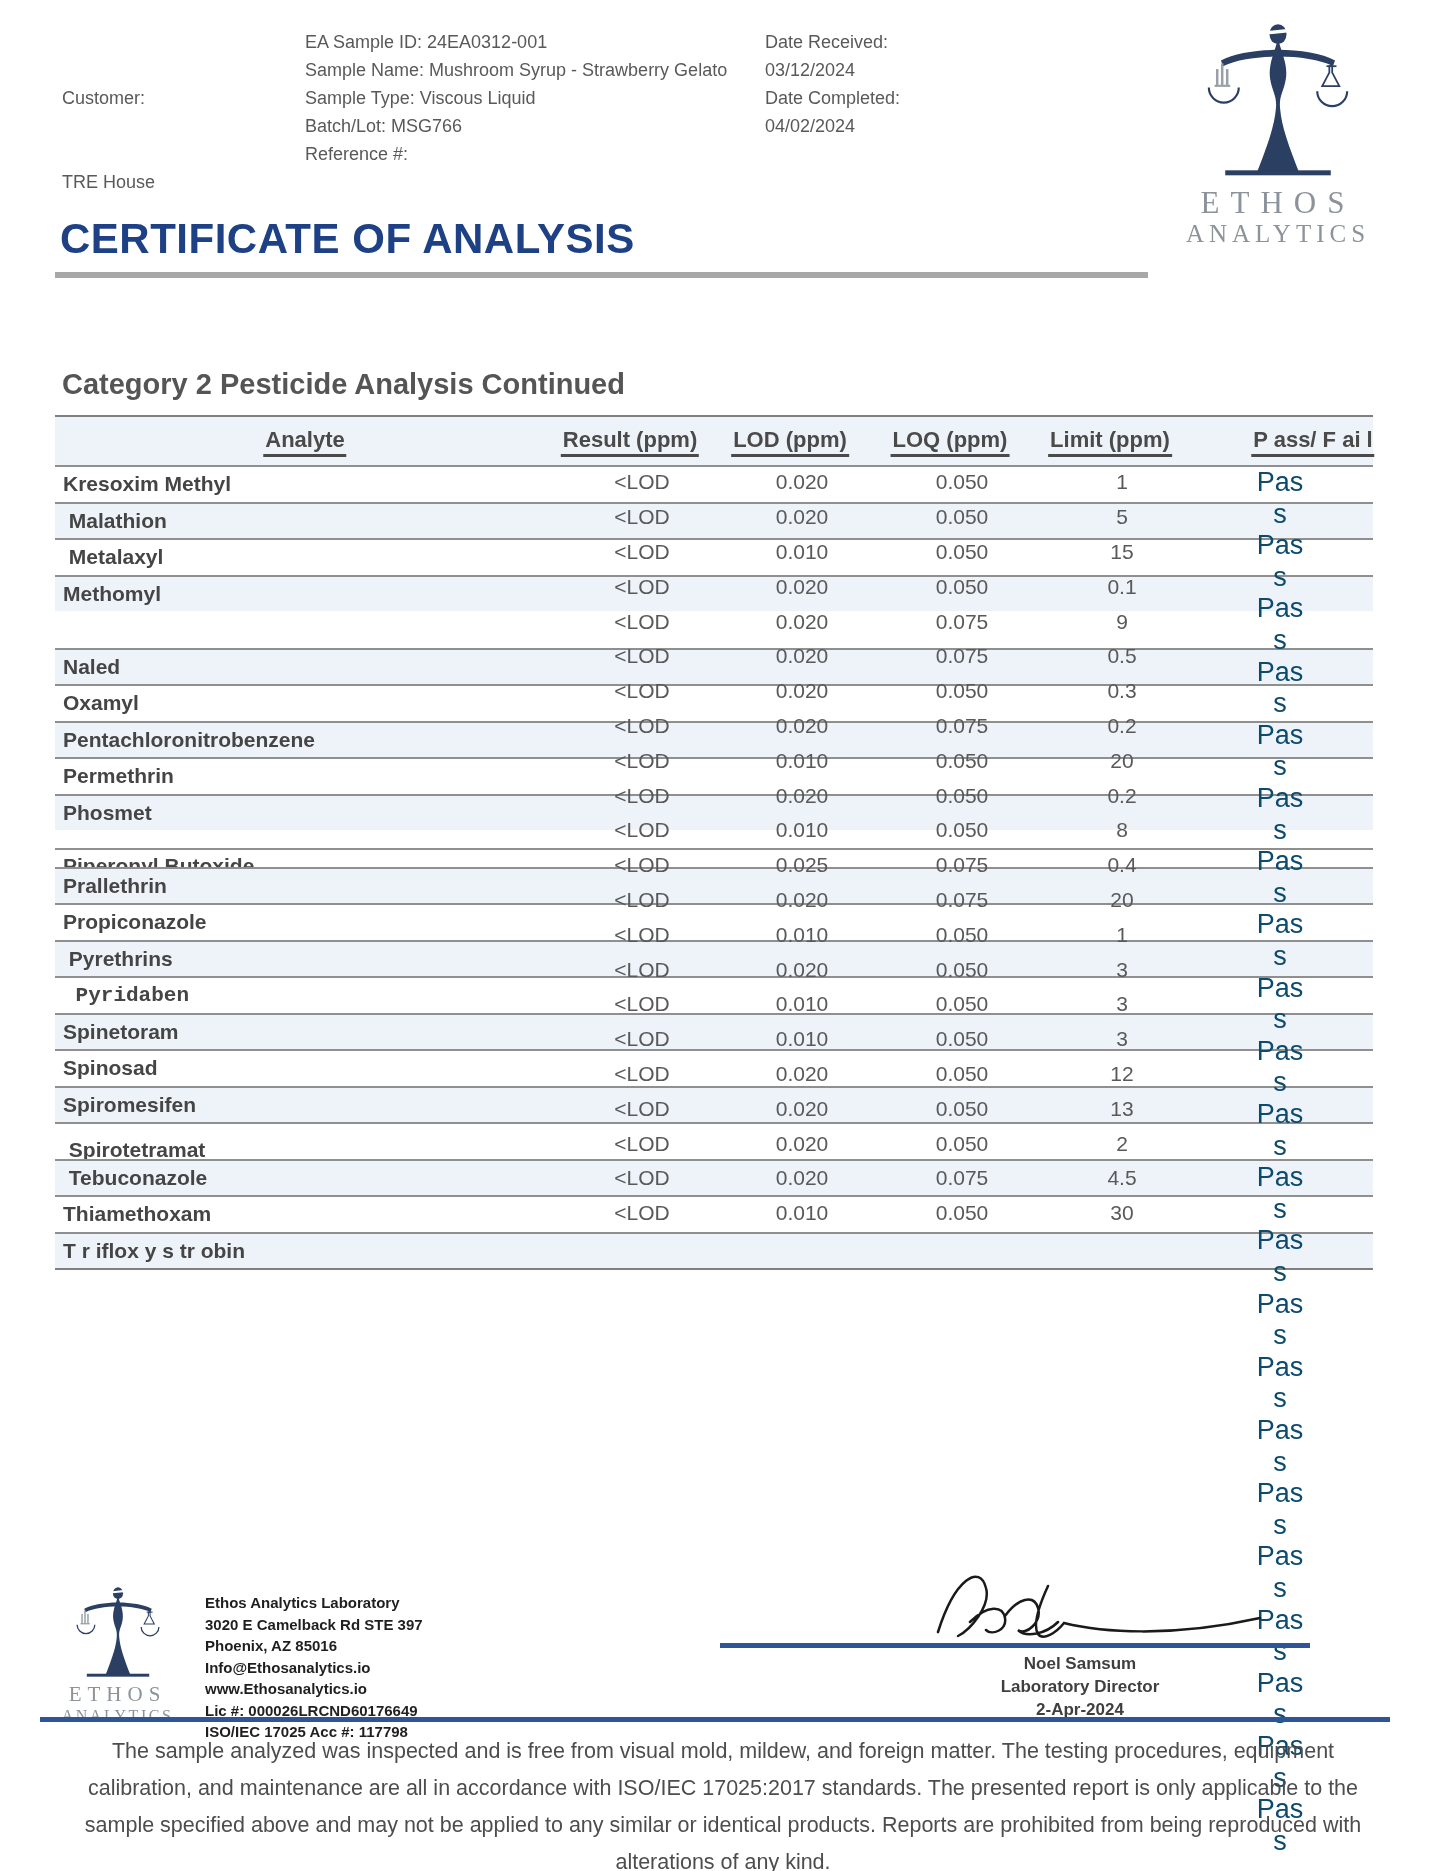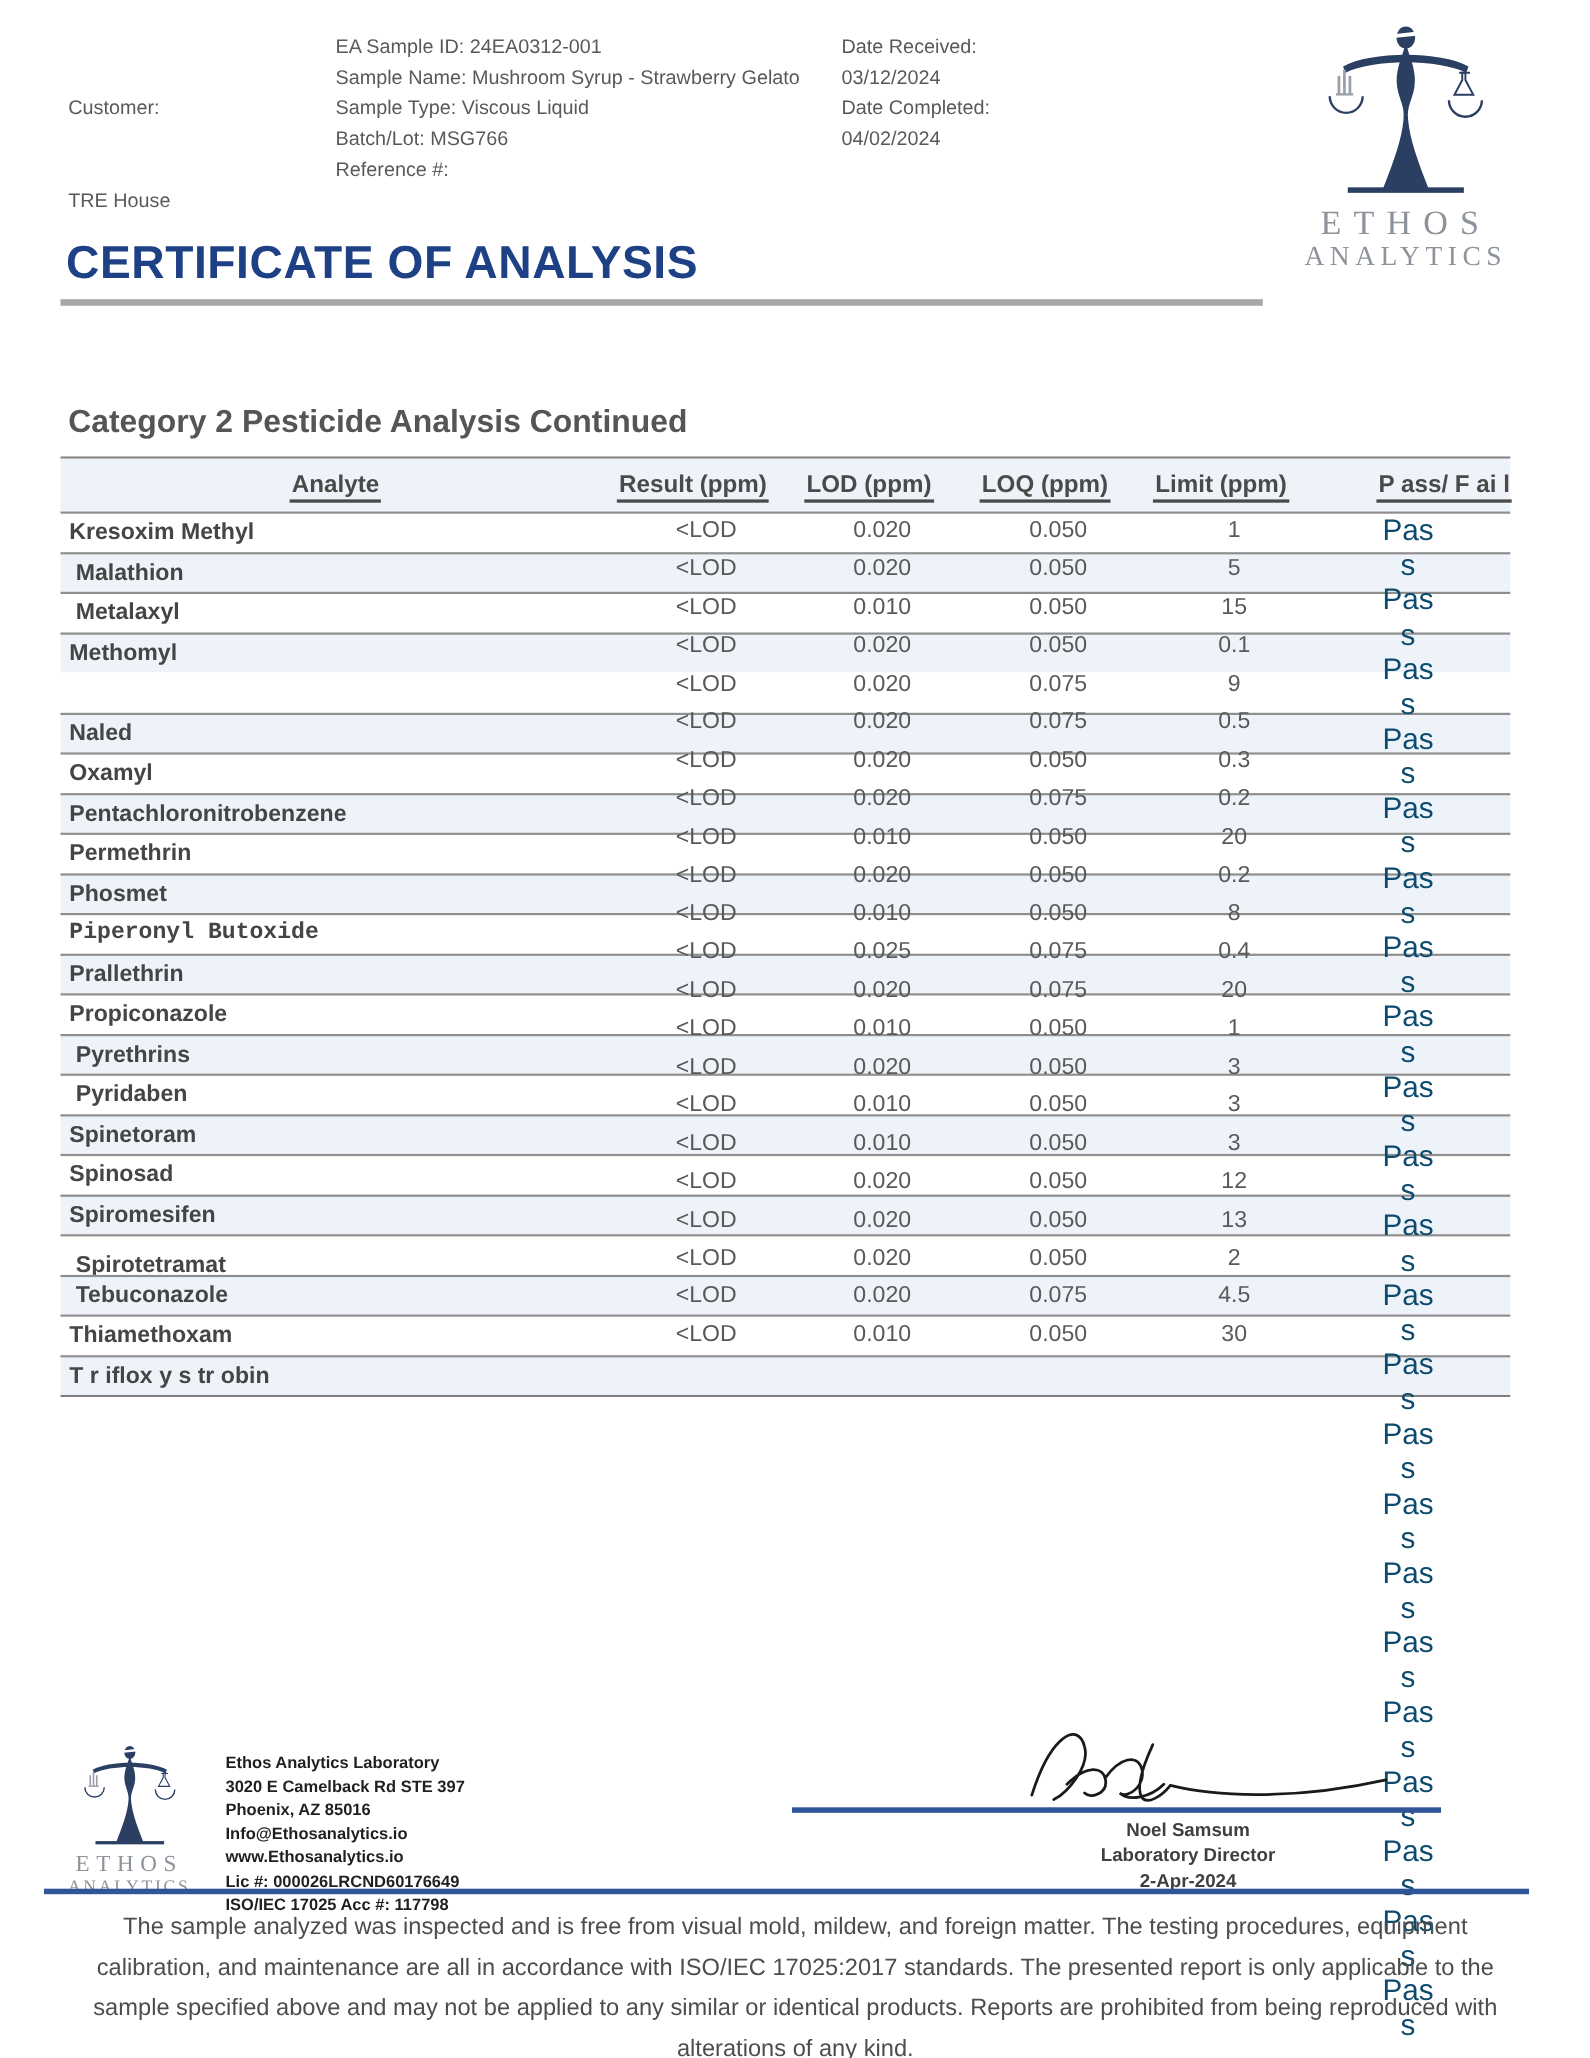--- a/index.html
+++ b/index.html
@@ -123,33 +123,33 @@
       </div>
       <div class="trow alt" style="top: 303.5px; height: 36.5px;">
         <span class="analyte">Pentachloronitrobenzene</span>
       </div>
       <div class="trow" style="top: 340px; height: 36.5px;">
         <span class="analyte">Permethrin</span>
       </div>
       <div class="trow alt" style="top: 376.5px; height: 36.5px;">
         <span class="analyte">Phosmet</span>
       </div>
-      <div class="trow" style="top: 413px; height: 33px; font-family: Liberation Mono, monospace;">
+      <div class="trow" style="top: 431px; height: 33px;">
         <span class="analyte">Piperonyl Butoxide</span>
       </div>
       <div class="trow alt" style="top: 449.5px; height: 36.5px;">
         <span class="analyte">Prallethrin</span>
       </div>
       <div class="trow" style="top: 486px; height: 36.5px;">
         <span class="analyte">Propiconazole</span>
       </div>
       <div class="trow alt" style="top: 522.5px; height: 36.5px;">
         <span class="analyte"> Pyrethrins</span>
       </div>
-      <div class="trow" style="top: 559px; height: 36.5px;">
+      <div class="trow" style="top: 559px; height: 36.5px; font-family: Liberation Mono, monospace;">
         <span class="analyte"> Pyridaben</span>
       </div>
       <div class="trow alt" style="top: 595.5px; height: 36.5px;">
         <span class="analyte">Spinetoram</span>
       </div>
       <div class="trow" style="top: 632px; height: 36.5px;">
         <span class="analyte">Spinosad</span>
       </div>
       <div class="trow alt" style="top: 668.5px; height: 36.5px;">
         <span class="analyte">Spiromesifen</span>

